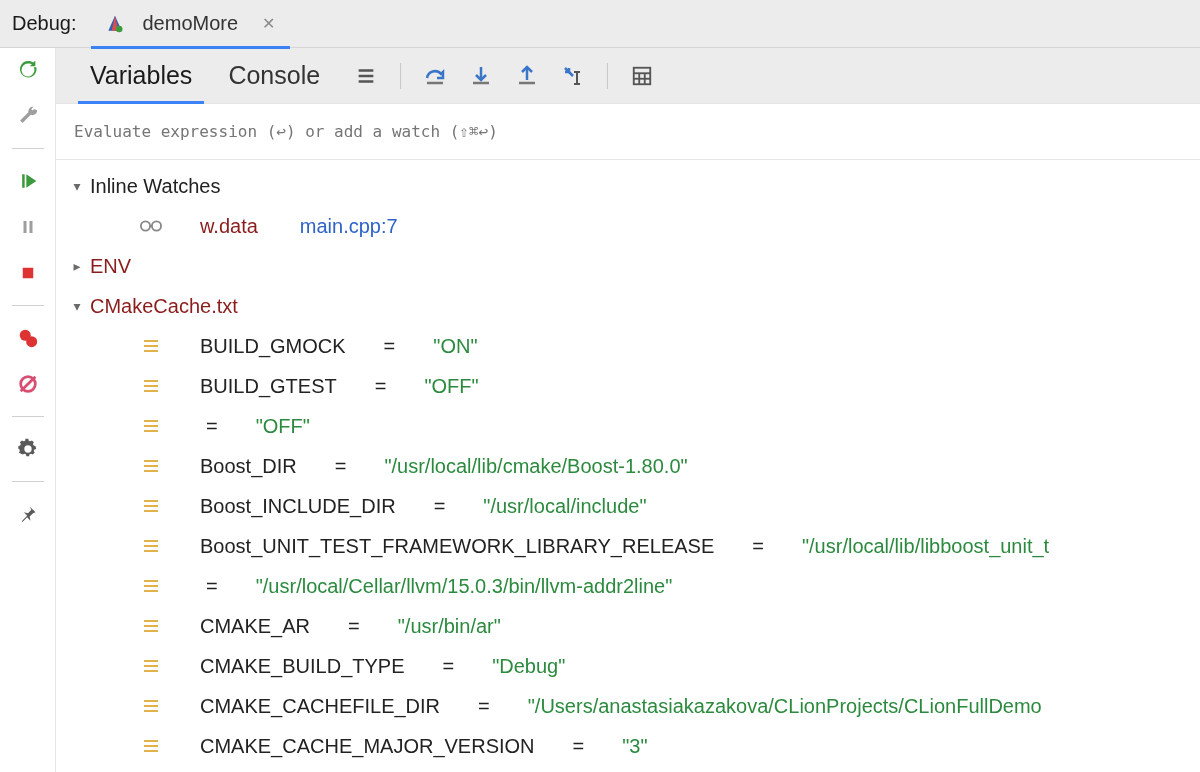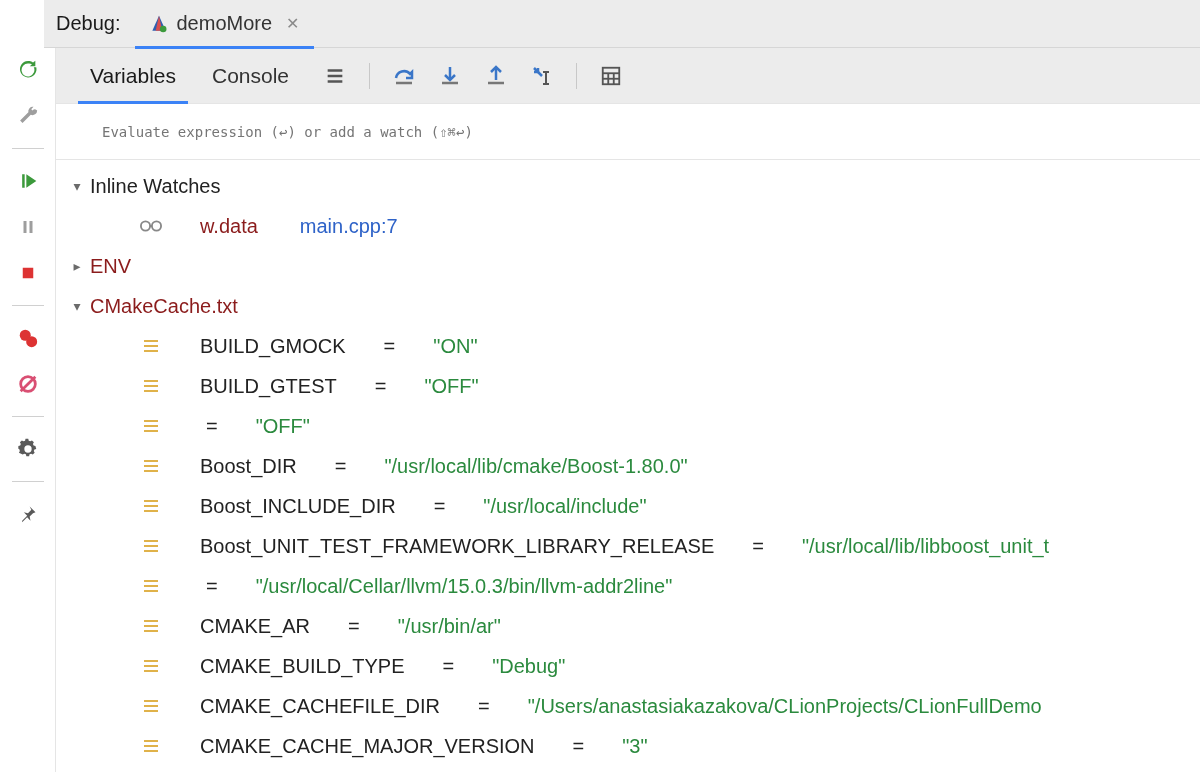--- a/index.html
+++ b/index.html
@@ -1,43 +1,43 @@
 <!DOCTYPE html>
 <html><head>
 <meta charset="utf-8">
 <style>
   * { box-sizing: border-box; }
   html, body { margin:0; padding:0; font-family: -apple-system, BlinkMacSystemFont, "Segoe UI", Arial, sans-serif; background:#f2f2f2; color:#222; }
   .root { width:1200px; height:772px; background:#fff; overflow:hidden; position:relative; }
-  .header { display:flex; align-items:center; height:48px; background:#ececec; border-bottom:1px solid #d6d6d6;margin-left:44px; }
+  .header { display:flex; align-items:center; height:48px; background:#ececec; border-bottom:1px solid #d6d6d6; }
   .header .dbg-label { padding:0 14px 0 12px; font-size:20px; color:#1a1a1a; }
-  .tab { display:flex; align-items:center; height:48px; padding:0 14px; gap:8px; position:relative; }
+  .tab { display:flex; align-items:center; height:48px; padding:0 14px; gap:18px; position:relative; }
   .tab .tab-title { font-size:20px; color:#333; }
   .tab .close { color:#8a8a8a; font-size:16px; margin-left:6px; cursor:pointer; }
   .tab.active::after { content:""; position:absolute; left:0; right:0; bottom:-1px; height:3px; background:#3b82f6; }
   .tab .logo { width:20px; height:20px; display:inline-flex; align-items:center; justify-content:center; }
   .body { display:flex; height:calc(100% - 48px); }
   .gutter { width:56px; background:#fff; border-right:1px solid #e5e5e5; display:flex; flex-direction:column; align-items:center; padding-top:8px; gap:18px; }
   .gutter .gbtn { width:28px; height:28px; display:flex; align-items:center; justify-content:center; cursor:pointer; color:#6b6b6b; }
   .gbtn.green { color:#3c9a3c; }
   .gbtn.red { color:#d33; }
   .gbtn.pink { color:#d94f73; }
   .gbtn.dim { color:#9e9e9e; }
   .gbtn.dark { color:#5a5a5a; }
   .gutter .sep { width:32px; height:1px; background:#d0d0d0; }
   .main { flex:1; display:flex; flex-direction:column; min-width:0; }
   .toolbar { height:56px; display:flex; align-items:center; border-bottom:1px solid #e5e5e5; background:#ececec; padding:0 16px; gap:0; }
-  .tablink { font-size:21px; color:#333; padding:0 18px; height:100%; display:flex; align-items:center; cursor:pointer; position:relative; }
+  .tablink { font-size:25px; color:#333; padding:0 18px; height:100%; display:flex; align-items:center; cursor:pointer; position:relative; }
   .tablink.active { color:#1a1a1a; }
   .tablink.active::after { content:""; position:absolute; left:6px; right:6px; bottom:-1px; height:3px; background:#3b82f6; }
   .tb-icons { display:flex; align-items:center; gap:10px; padding-left:10px; }
   .tb-icons .tbtn { width:36px; height:36px; display:flex; align-items:center; justify-content:center; cursor:pointer; color:#3a76c8; }
   .tb-icons .vsep { width:1px; height:26px; background:#c8c8c8; margin:0 6px; }
   .expr { height:56px; border-bottom:1px solid #e5e5e5; display:flex; align-items:center; padding:0 16px; font-family: "Menlo","Consolas",monospace; }
-  .expr input { border:none; outline:none; width:100%; font-family:inherit; font-size:14px; color:#999; background:transparent;margin-left:28px; }
+  .expr input { border:none; outline:none; width:100%; font-family:inherit; font-size:16px; color:#999; background:transparent; }
   .tree { flex:1; overflow:auto; font-size:20px; padding:6px 0 12px 0; }
   .row { display:flex; align-items:center; height:40px; white-space:nowrap; }
   .arrow { width:26px; display:inline-flex; justify-content:center; color:#6b6b6b; font-size:14px; user-select:none; }
   .indent0 { padding-left:8px; }
   .indent2 { padding-left:84px;gap:32px; }
   .sec-title { color:#8b1c1c; font-weight:400; }
   .watch-icon { width:22px; display:inline-flex; align-items:center; justify-content:center; color:#888; margin-right:6px; }
   .watch-name { color:#8b1c1c; }
   .watch-loc { color:#2f63c8; margin-left:10px; }
   .cfg-icon { width:22px; display:inline-flex; align-items:center; justify-content:center; margin-right:6px; }

